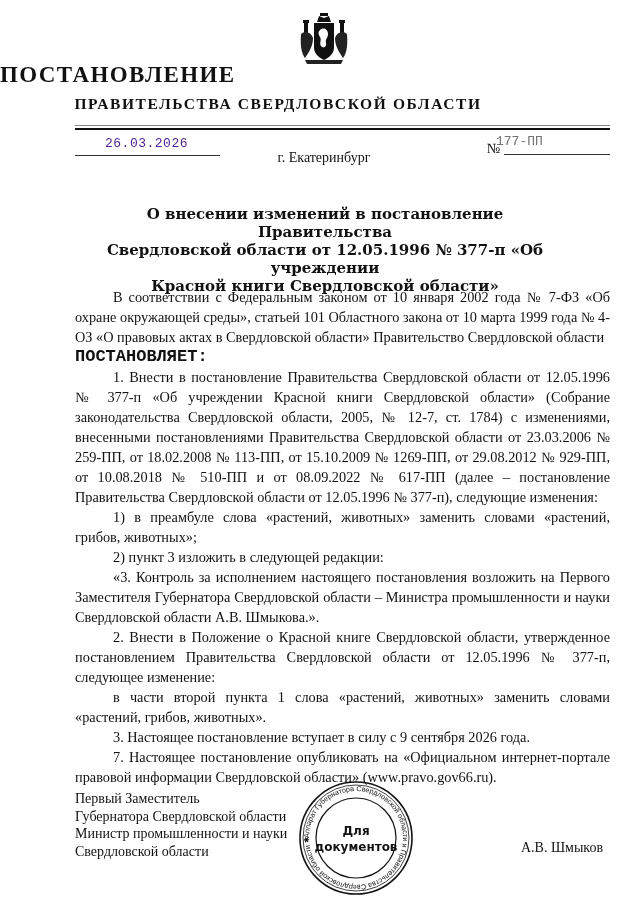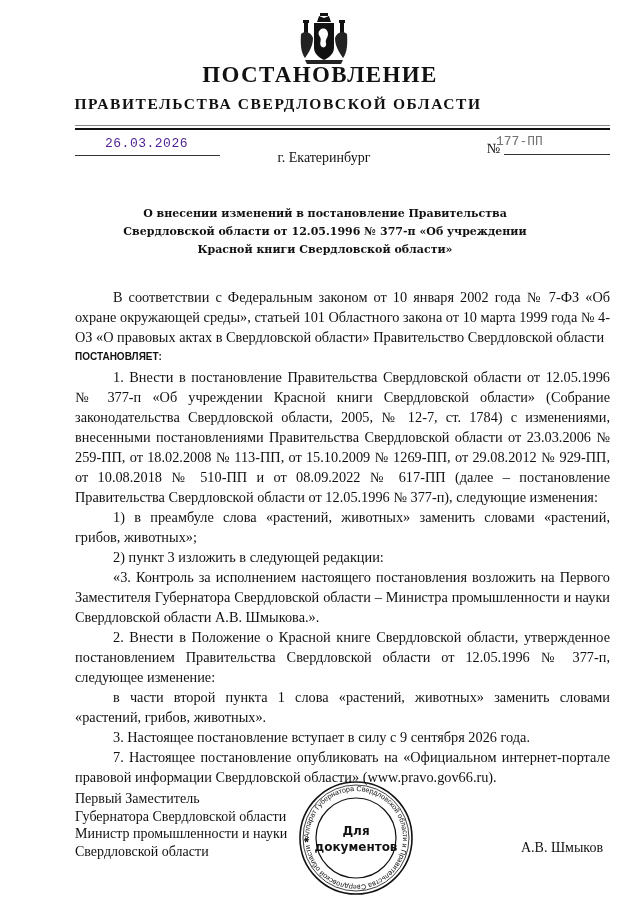--- a/index.html
+++ b/index.html
@@ -1,41 +1,41 @@
 <!DOCTYPE html>
 <html><head>
 <meta charset="utf-8">
 <style>
   html, body { margin: 0; padding: 0; background: #ffffff; }
   body { width: 640px; height: 905px; position: relative; overflow: hidden; color: #111; font-family: "Liberation Serif", serif; }
   .page { position: absolute; left: 0; top: 0; width: 640px; height: 905px; }
 
   .emblem { position: absolute; left: 299px; top: 12px; width: 50px; height: 54px; }
 
-  .doc-type { position: absolute; left: 0; width: 640px; top: 62px; text-align: center; font-weight: bold; font-size: 23px; letter-spacing: 1.4px; }
+  .doc-type { position: absolute; left: 0; width: 640px; top: 62px; text-align: left; font-weight: bold; font-size: 23px; letter-spacing: 1.4px; }
   .authority { position: absolute; left: 0; width: 556px; top: 95px; text-align: center; font-weight: bold; font-size: 15.5px; letter-spacing: 1.6px; }
 
   .rule-thick { position: absolute; left: 75px; right: 30px; top: 128px; height: 2px; background: #111; }
   .rule-thin { position: absolute; left: 75px; right: 30px; top: 125px; height: 1px; background: #888; }
 
   .date { position: absolute; left: 105px; top: 136px; font-family: "Liberation Mono", monospace; font-size: 13px; color: #4c1d95; letter-spacing: 0.5px; }
   .date-line { position: absolute; left: 75px; top: 155px; width: 145px; height: 1px; background: #333; }
 
   .no-sign { position: absolute; left: 487px; top: 141px; font-size: 14px; }
   .no-value { position: absolute; left: 496px; top: 134px; font-family: "Liberation Mono", monospace; font-size: 13px; color: #737373; }
   .no-line { position: absolute; left: 504px; top: 154px; width: 106px; height: 1px; background: #333; }
 
   .city { position: absolute; left: 0; width: 640px; top: 150px; text-align: center; font-size: 14px; padding-left: 4px; }
 
-  .title { position: absolute; left: 95px; width: 460px; top: 205px; text-align: center; font-family: "DejaVu Serif", serif; font-weight: bold; font-size: 11px; line-height: 18px; }
+  .title { position: absolute; left: 95px; width: 460px; top: 205px; text-align: center; font-family: "DejaVu Serif", serif; font-weight: bold; font-size: 15px; line-height: 18px; }
 
   .body-text { position: absolute; left: 75px; width: 535px; top: 287px; font-size: 14.3px; line-height: 20px; text-align: justify; }
   .body-text p { margin: 0; text-indent: 38px; }
   .body-text p.noindent { text-indent: 0; }
-  .resolves { font-family: Liberation Sans, sans-serif; font-weight: bold; font-size: 10px; margin: 0; }
+  .resolves { font-family: Liberation Mono, monospace; font-weight: bold; font-size: 17px; margin: 0; }
 
   .sig-left { position: absolute; left: 75px; top: 790px; font-size: 14px; line-height: 17.5px; }
   .sig-right { position: absolute; left: 521px; top: 840px; font-size: 14px; }
 
   .stamp { position: absolute; left: 297px; top: 779px; width: 118px; height: 118px; }
 </style>
 </head>
 <body>
 
 <div class="page">

